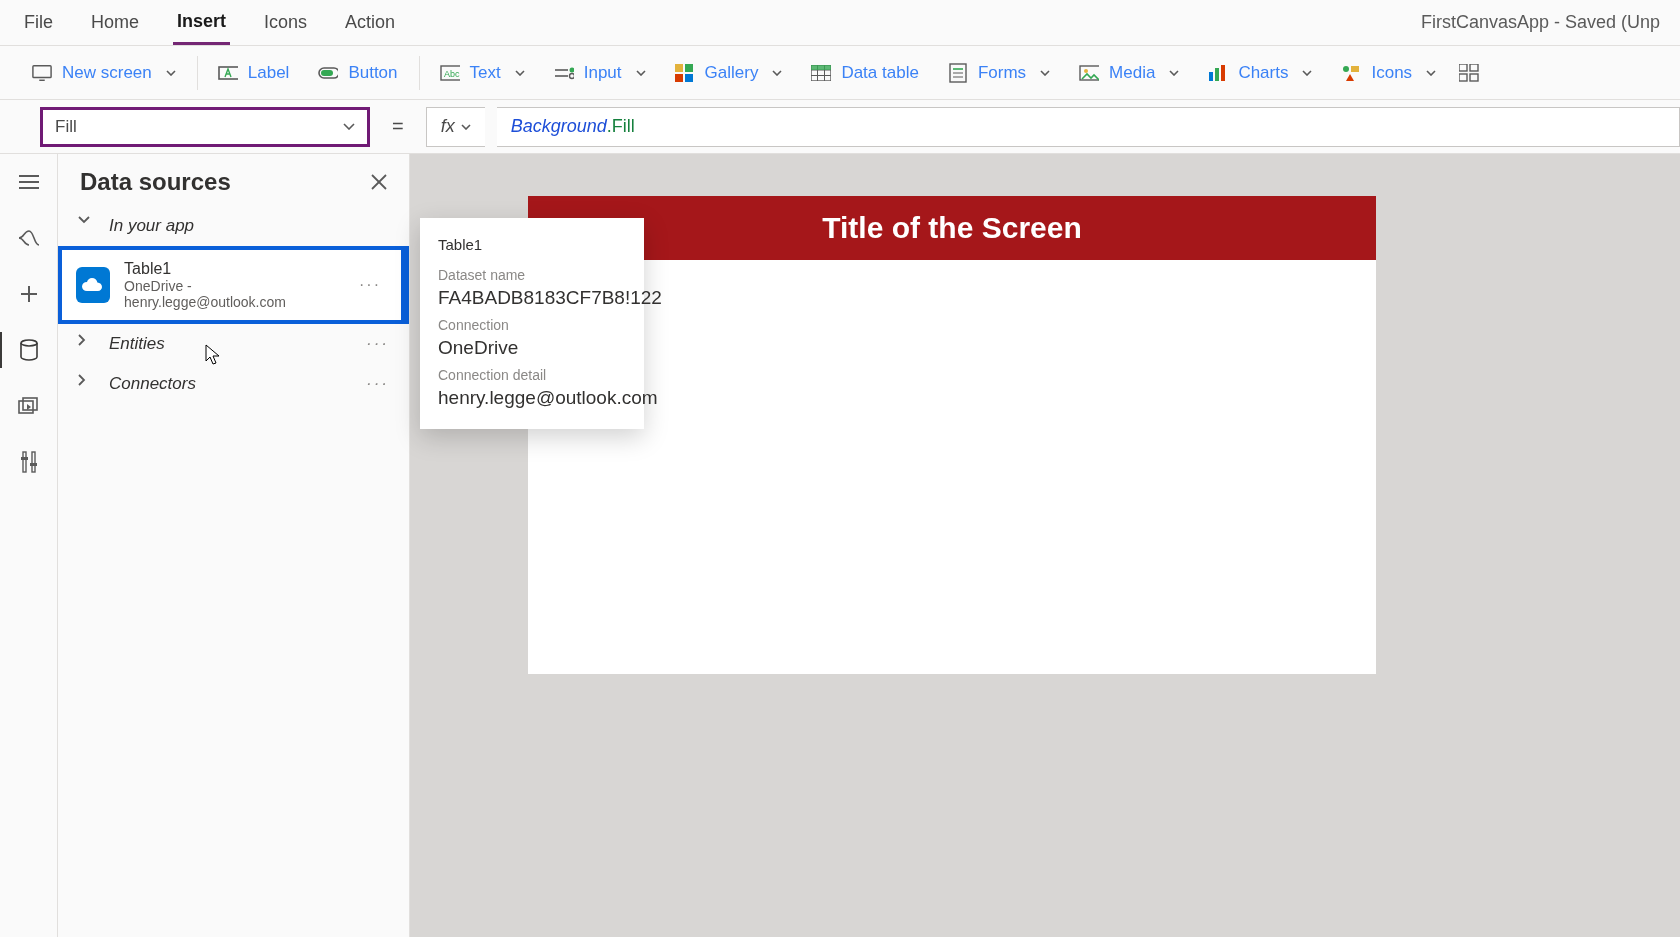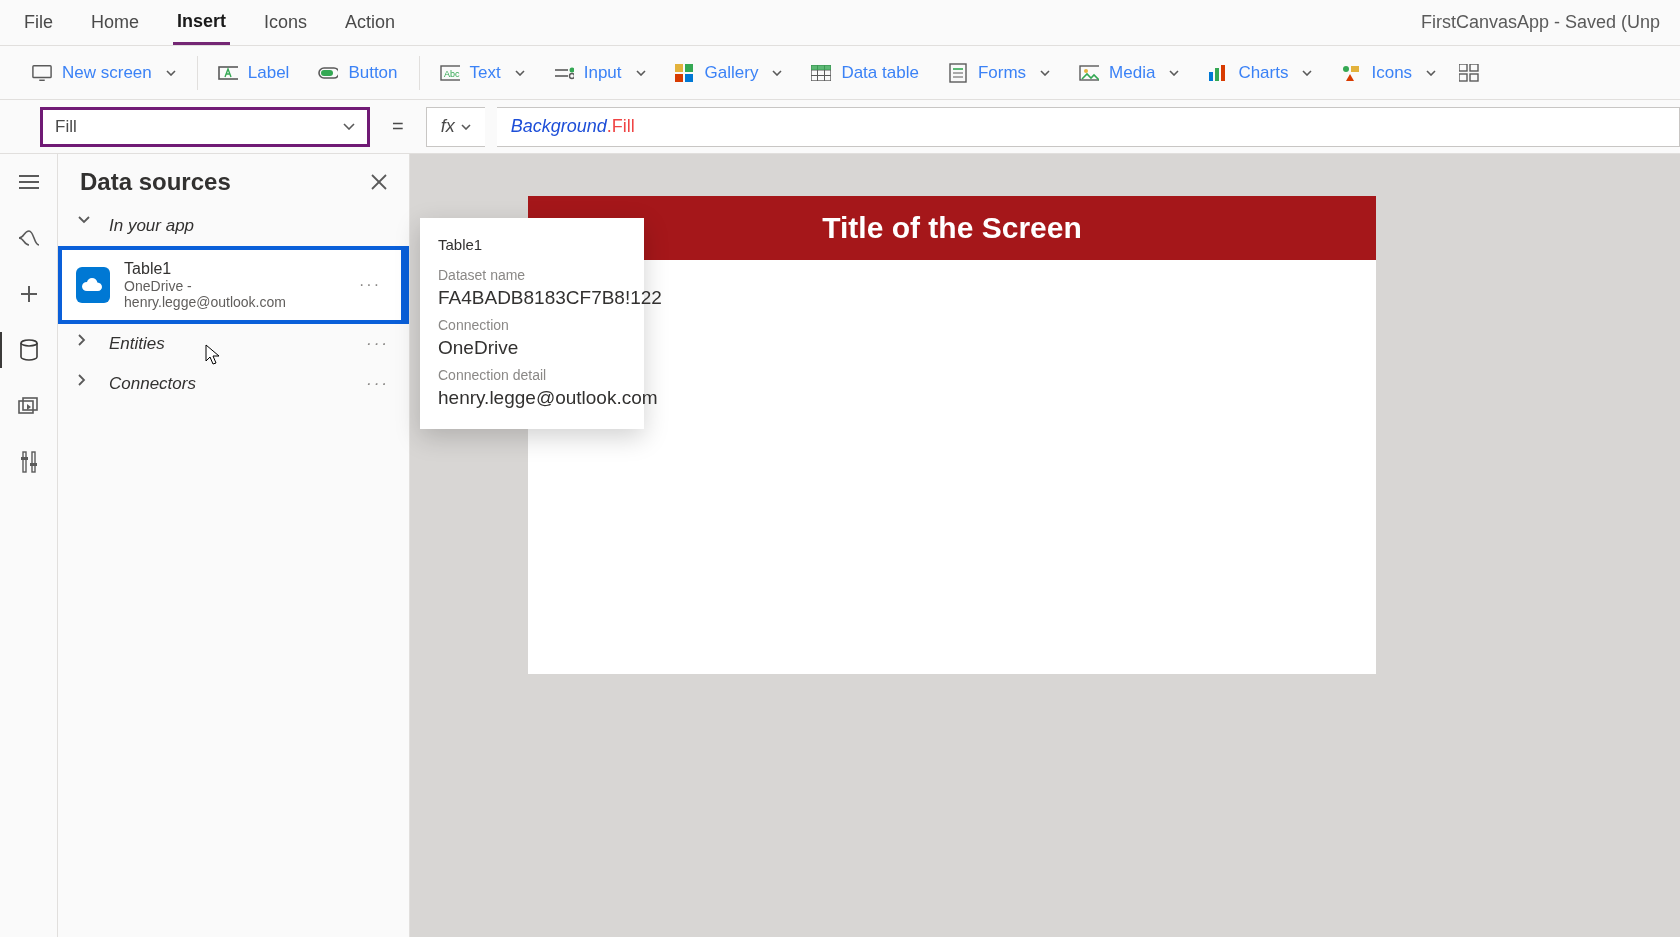--- a/index.html
+++ b/index.html
@@ -19,21 +19,21 @@
   .chev { margin-left: 4px; }
 
   
   .formula-row { height: 54px; display: flex; align-items: center; padding: 0 0 0 40px; background: #fafafa; border-bottom: 1px solid #e1dfdd; gap: 12px; }
   .prop-select { width: 330px; height: 40px; border: 3px solid #701a75; background: #fff; display: flex; align-items: center; justify-content: space-between; padding: 0 12px; font-size: 17px; color: #4a4a4a; }
   .equals { font-size: 20px; color: #4a4a4a; padding: 0 10px; }
   .fx-box { display: flex; align-items: center; border: 1px solid #c8c6c4; border-right: none; height: 40px; padding: 0 14px; background: #fff; gap: 6px; }
   .fx-label { font-style: italic; font-size: 18px; color: #4a4a4a; }
   .formula-input { flex: 1; height: 40px; border: 1px solid #c8c6c4; border-left: none; background: #fff; display: flex; align-items: center; padding: 0 14px; font-family: Consolas, monospace; font-size: 18px; }
   .tok-obj { color: #1d4ed8; font-style: italic; }
-  .tok-rest { color: #ef4444; }
+  .tok-rest { color: #15803d; }
 
   
   .main { display: flex; height: calc(937px - 46px - 54px - 54px); }
   .rail { width: 58px; background: #fafafa; border-right: 1px solid #e1dfdd; display: flex; flex-direction: column; align-items: center; padding-top: 14px; gap: 28px; }
   .rail-item { width: 28px; height: 28px; display: flex; align-items: center; justify-content: center; color: #5a5a5a; cursor: pointer; }
   .rail-item.active { position: relative; }
   .rail-item.active::before { content:""; position:absolute; left:-16px; top:-4px; bottom:-4px; width:3px; background:#3b3a39; }
 
   
   .panel { width: 352px; background: #fafafa; border-right: 1px solid #e1dfdd; display: flex; flex-direction: column; position: relative; }

